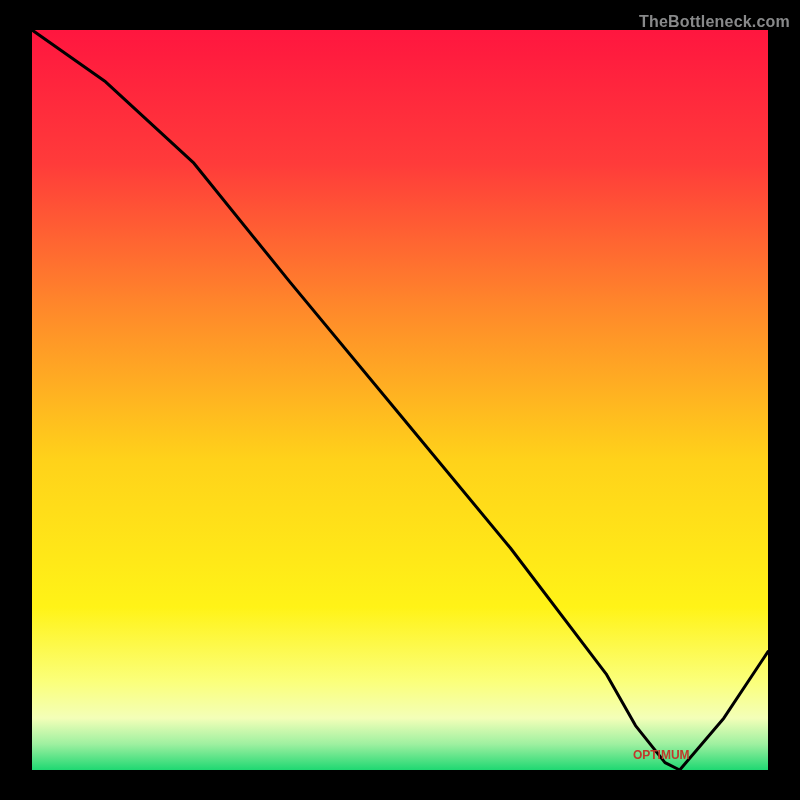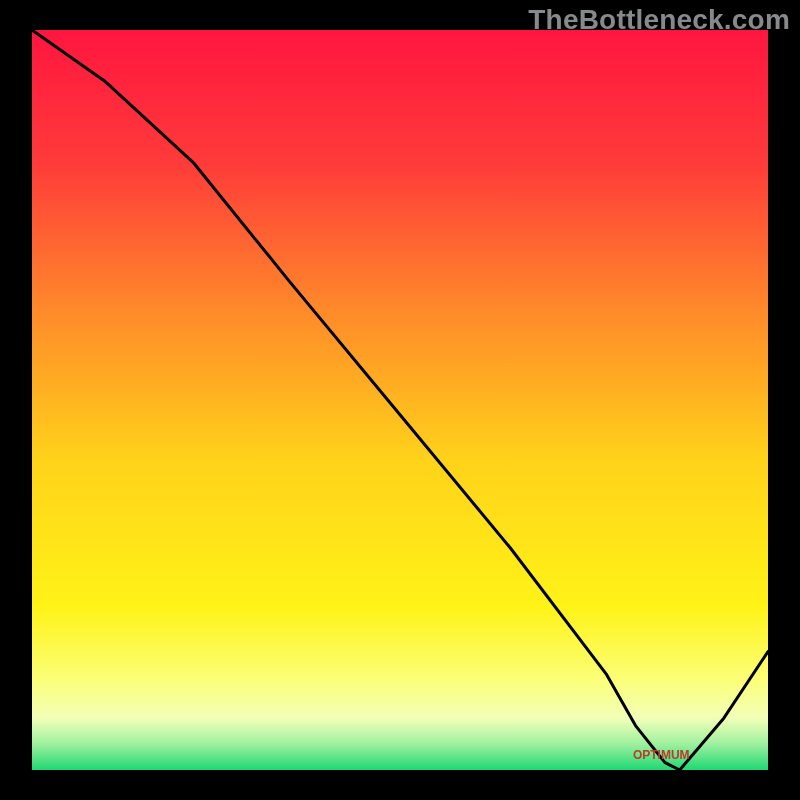--- a/index.html
+++ b/index.html
@@ -11,24 +11,24 @@
     overflow: hidden;
   }
   .stage {
     position: relative;
     width: 800px;
     height: 800px;
     background: #000;
   }
   .attribution {
     position: absolute;
-    top: 4px;
+    top: 13px;
     right: 10px;
     font-family: Arial, Helvetica, sans-serif;
-    font-size: 28px;
+    font-size: 16px;
     font-weight: 700;
     color: #88898a;
     letter-spacing: 0.2px;
   }
   svg.chart {
     position: absolute;
     left: 0;
     top: 0;
   }
 </style>

